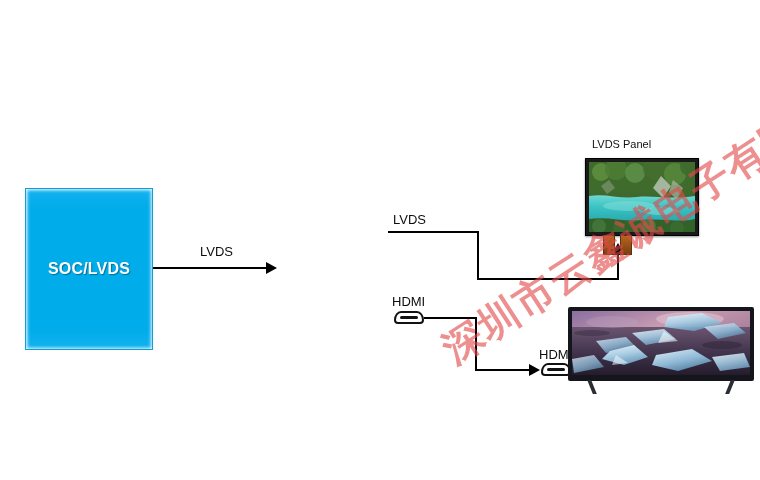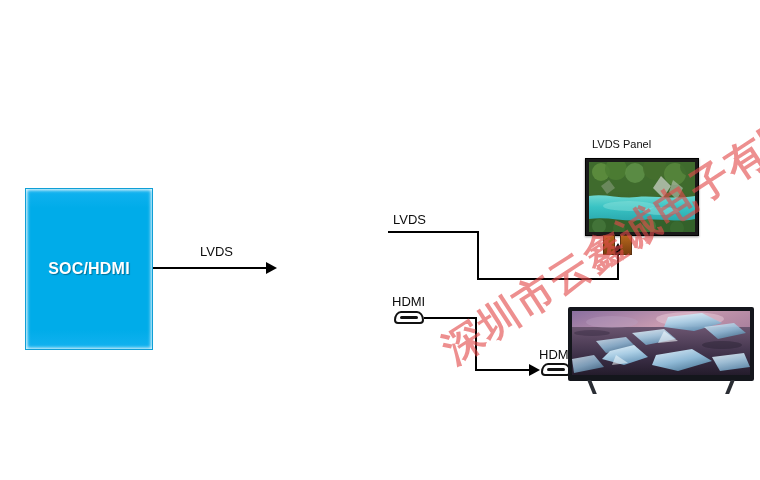--- a/index.html
+++ b/index.html
@@ -203,21 +203,21 @@
     pointer-events: none;
     font-family: "DejaVu Sans", sans-serif;
   }
 </style>
 </head>
 <body>
 
 <div id="canvas">
 
   <div id="soc-block" class="block">
-    <span>SOC/HDMI</span>
+    <span>SOC/LVDS</span>
   </div>
 
 
   <div class="wire wire-h" style="left:153px; top:267px; width:115px;"></div>
   <div class="arrow-right" style="left:266px; top:262px;"></div>
   <div class="wire-label" style="left:200px; top:244px;">LVDS</div>
 
   <div class="wire wire-h" style="left:388px; top:231px; width:91px;"></div>
   <div class="wire wire-v" style="left:477px; top:231px; height:49px;"></div>
   <div class="wire wire-h" style="left:477px; top:278px; width:142px;"></div>

